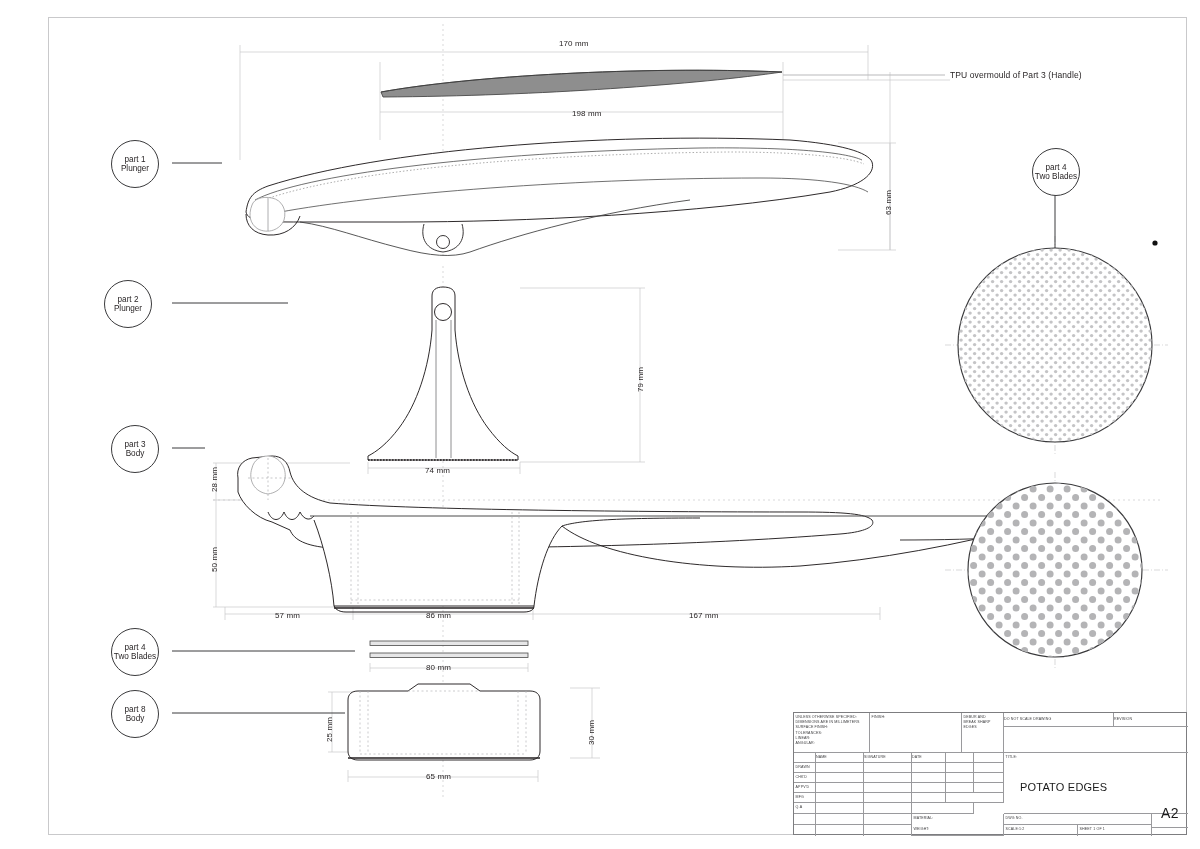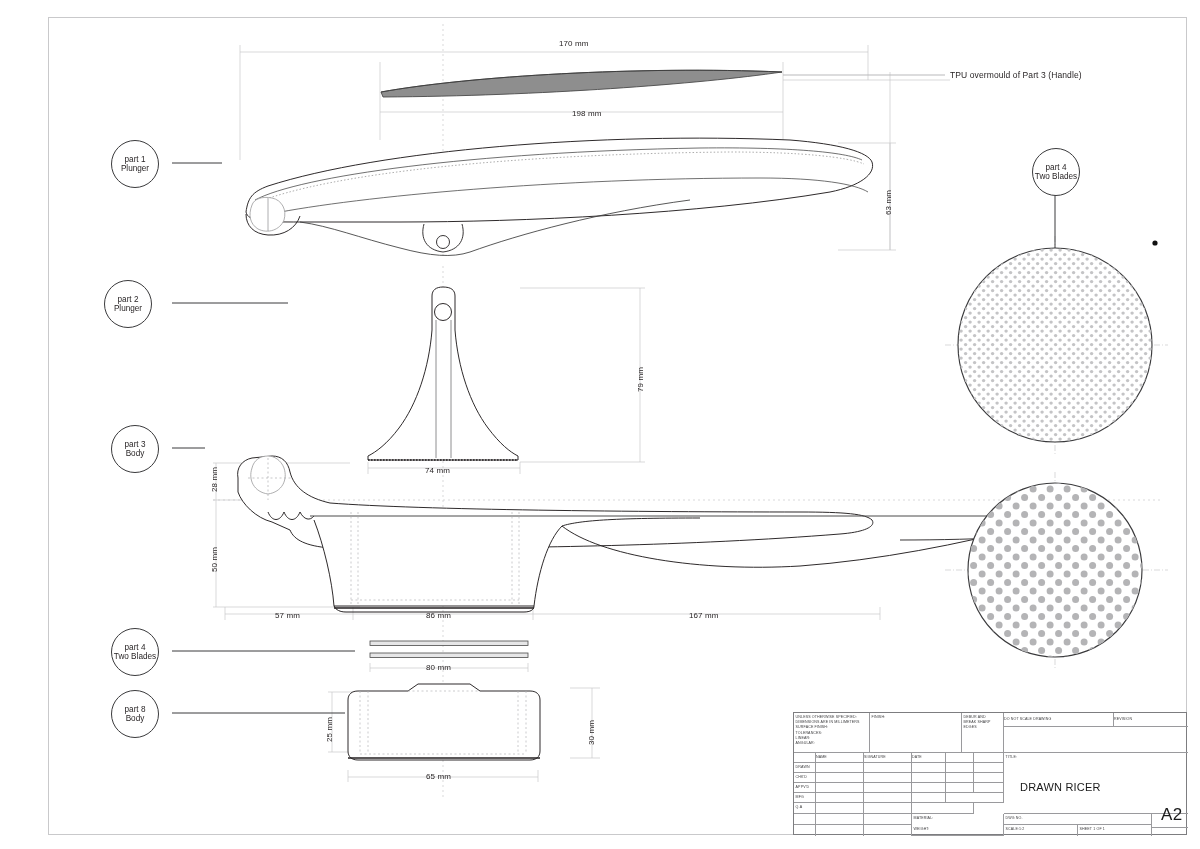--- a/index.html
+++ b/index.html
@@ -17,21 +17,21 @@
   .balloon span{font-size:8.2px;color:#231f20;white-space:nowrap;}
   
   #titleblock{position:absolute;left:793px;top:712px;width:394px;height:123px;
               border:1px solid #7d7d80;box-sizing:border-box;background:#fff;}
   #titleblock div{position:absolute;box-sizing:border-box;}
   .cell{border-right:.8px solid #9a9a9d;border-bottom:.8px solid #9a9a9d;}
   .tbtxt{font-size:3.6px;letter-spacing:.12px;color:#3d3d3f;padding:1.5px 0 0 1.6px;
          line-height:1.5;white-space:pre-line;}
   .tbtxt.c{text-align:center;padding-left:0;}
   #tb-title-main{font-size:11px;letter-spacing:.2px;color:#1a1a1a;}
-  #tb-size{font-size:17px;letter-spacing:.3px;color:#1a1a1a;}
+  #tb-size{font-size:14px;letter-spacing:.3px;color:#1a1a1a;}
 </style>
 </head>
 <body>
 
 <div id="sheet">
   <div id="border"></div>
 
   <svg class="layer" viewBox="0 0 1200 849">
     <defs>
       <pattern id="fineHoles" width="9" height="9" patternUnits="userSpaceOnUse">
@@ -370,21 +370,21 @@
 
     <div class="cell" style="left:118px;top:101px;width:92px;height:22px;">
       <div class="tbtxt">MATERIAL:</div>
     </div>
     <div class="cell" style="left:118px;top:112px;width:92px;height:11px;border-bottom:none;">
       <div class="tbtxt">WEIGHT:</div>
     </div>
 
     <div class="cell" style="left:210px;top:40px;width:184px;height:61px;border-right:none;">
       <div class="tbtxt">TITLE:</div>
-      <div id="tb-title-main" style="position:absolute;left:16px;top:28px;">DRAWN RICER</div>
+      <div id="tb-title-main" style="position:absolute;left:16px;top:28px;">POTATO EDGES</div>
     </div>
 
     <div class="cell" style="left:210px;top:101px;width:148px;height:11px;">
       <div class="tbtxt">DWG NO.</div>
     </div>
     <div class="cell" style="left:210px;top:112px;width:74px;height:11px;border-bottom:none;">
       <div class="tbtxt">SCALE:1:2</div>
     </div>
     <div class="cell" style="left:284px;top:112px;width:74px;height:11px;border-bottom:none;">
       <div class="tbtxt">SHEET 1 OF 1</div>

